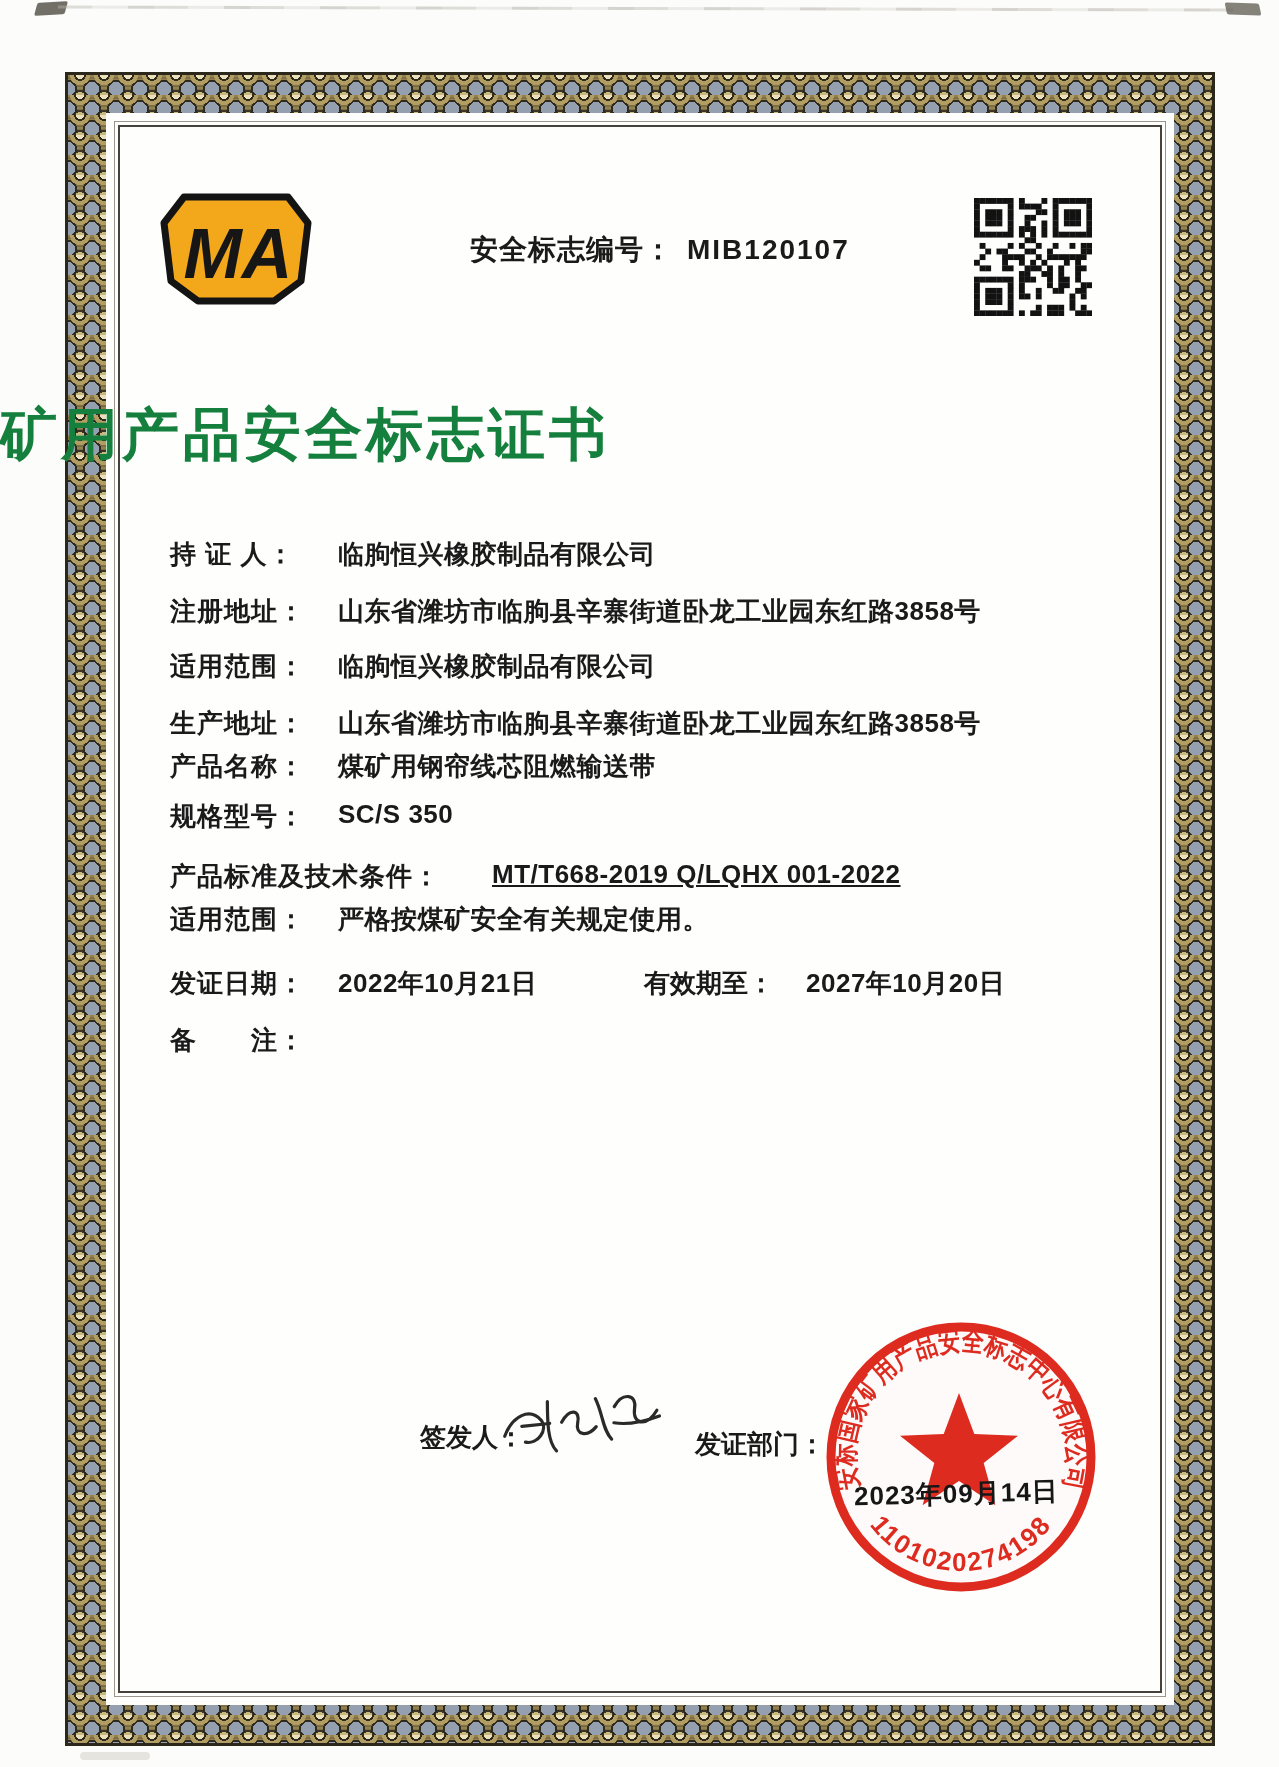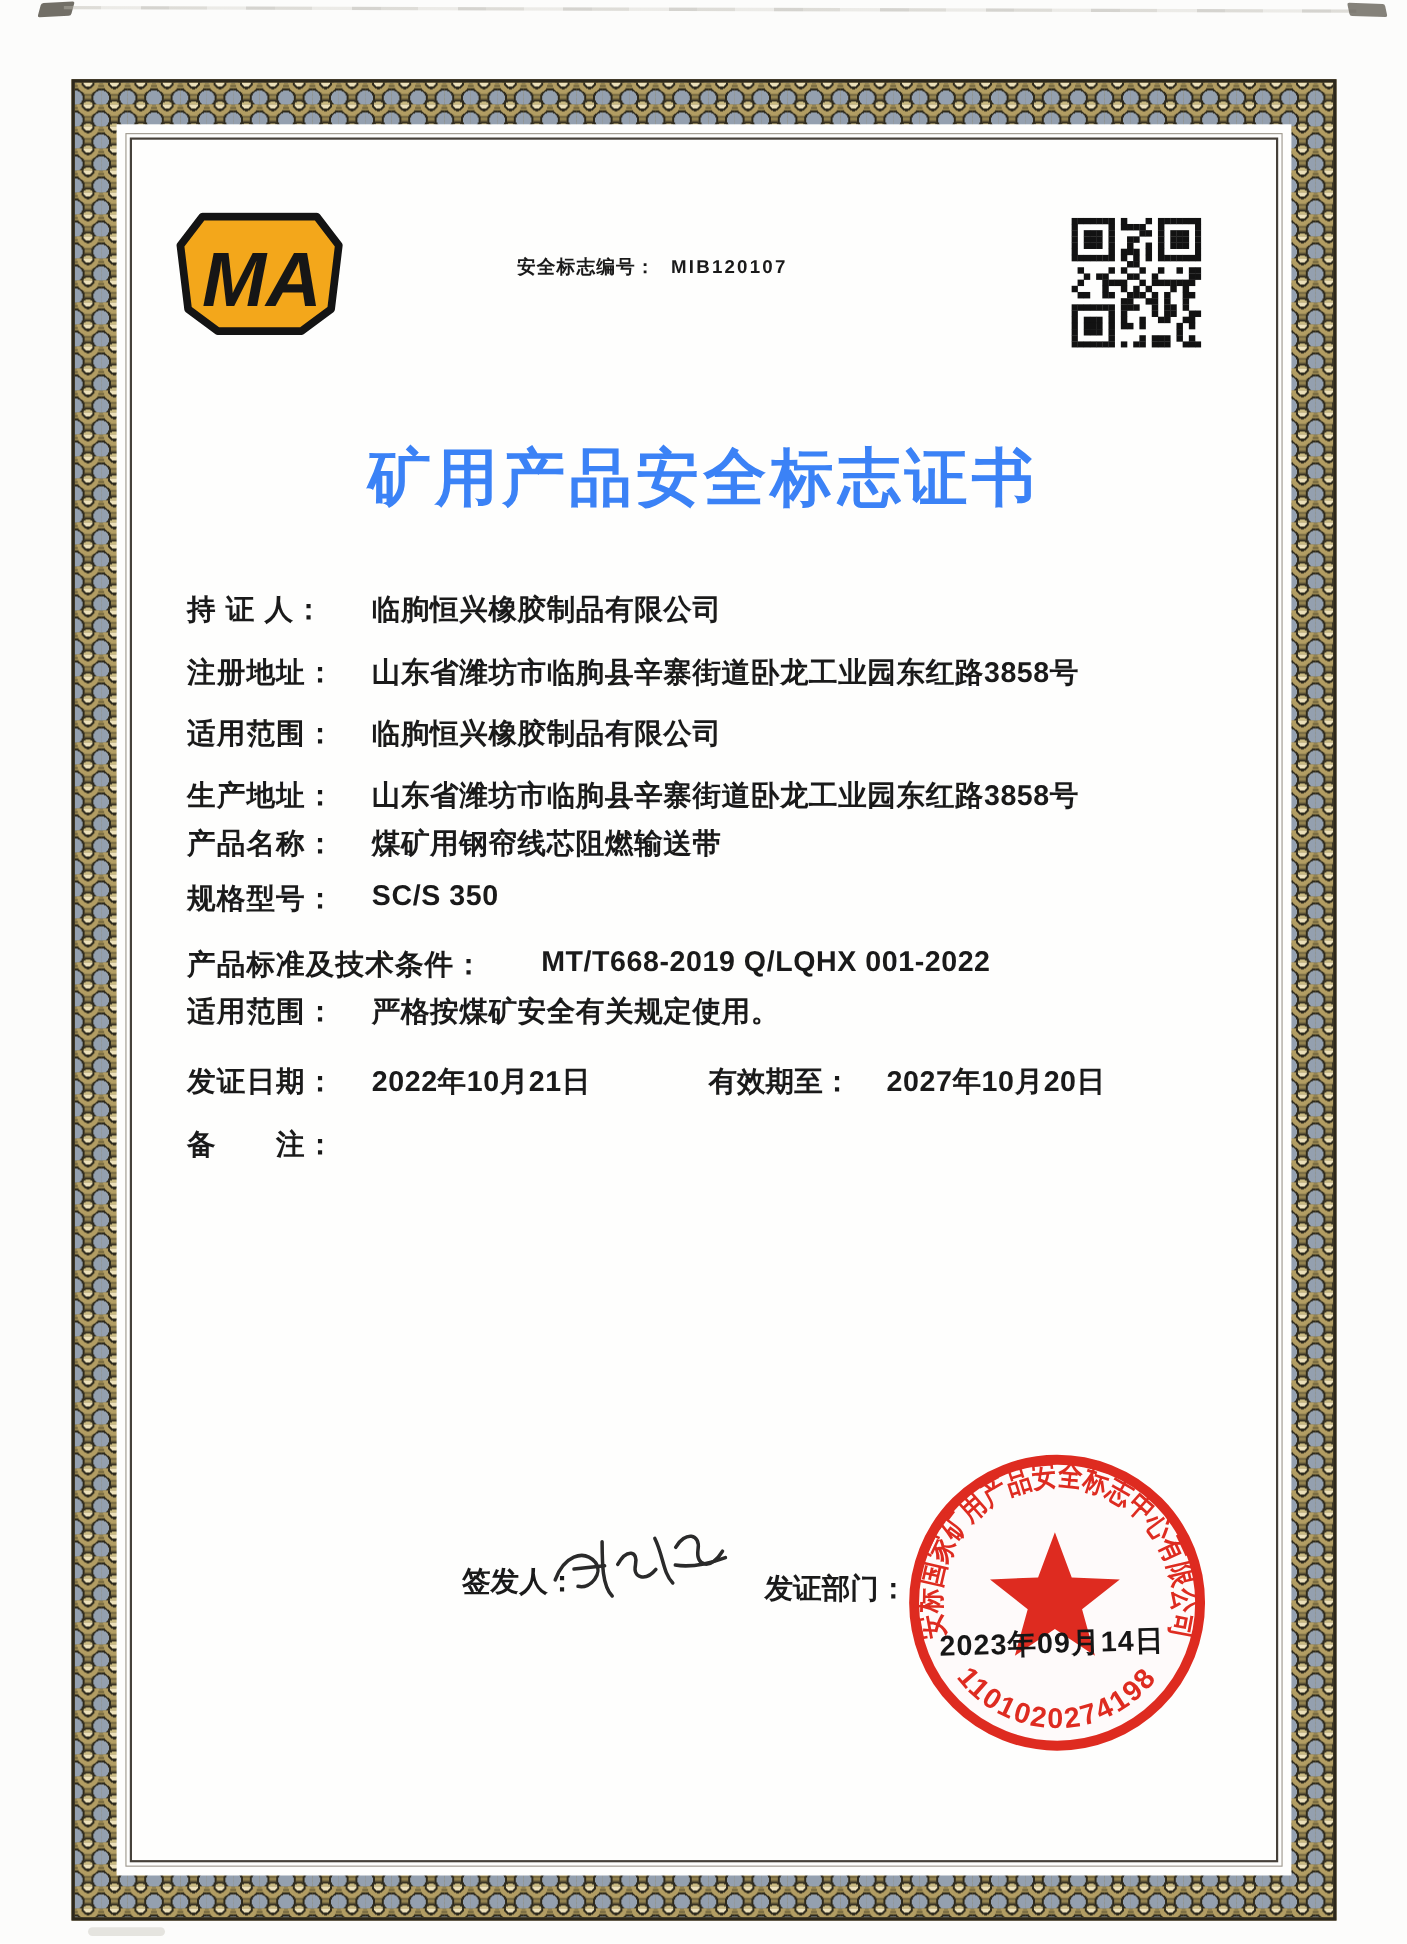--- a/index.html
+++ b/index.html
@@ -26,32 +26,32 @@
       radial-gradient(circle at 12px 0px,#ece0ba 0 4px,#2e2a1d 4px 6px,#b29d63 6px 10px,rgba(0,0,0,0) 10px),
       radial-gradient(circle at 0px 14px,#94a0af 0 7px,#2e2a1d 7px 9px,rgba(0,0,0,0) 9px),
       radial-gradient(circle at 24px 14px,#94a0af 0 7px,#2e2a1d 7px 9px,rgba(0,0,0,0) 9px),
       radial-gradient(circle at 12px 22px,#c8b981 0 5px,#3a3424 5px 7px,rgba(0,0,0,0) 7px),
       repeating-linear-gradient(0deg,#7d6f45 0 2px,#93824f 2px 4px);
     background-size:24px 20px,24px 20px,24px 20px,24px 20px,auto;}
   .band-inner-white{position:absolute;inset:41px;background:#fefefd;}
   .rule{position:absolute;inset:53px;border:2px solid #46413a;outline:1px solid #9b958a;outline-offset:3px;}
   
   .ma-logo{position:absolute;left:160px;top:193px;width:152px;height:142px;}
-  .mark-number{position:absolute;left:470px;top:231px;font-size:17px;font-weight:700;letter-spacing:1px;white-space:nowrap;}
+  .mark-number{position:absolute;left:470px;top:231px;font-size:28px;font-weight:700;letter-spacing:1px;white-space:nowrap;}
   .mark-number .val{margin-left:14px;letter-spacing:2px;font-weight:700;}
   .qr{position:absolute;left:974px;top:198px;width:118px;height:118px;}
   .qr svg{display:block;}
-  .title{position:absolute;left:0;top:397px;width:1279px;text-align:center;font-size:57px;font-weight:900;
-    letter-spacing:4px;color:#3b82f6;white-space:nowrap;}
+  .title{position:absolute;left:0;top:397px;width:1279px;font-size:57px;font-weight:900;
+    letter-spacing:4px;color:#15803d;white-space:nowrap;}
   
   .row{position:absolute;left:170px;height:32px;font-size:26px;font-weight:700;white-space:nowrap;}
   .row .lab{position:absolute;left:0;top:0;letter-spacing:1px;}
   .row .val{position:absolute;top:0;letter-spacing:.5px;}
   .v-std{left:168px;}          
-  .v-far{left:322px;}          
+  .v-far{left:322px;text-decoration:underline;}          
   .r0{top:537px;} .r1{top:594px;} .r2{top:649px;} .r3{top:706px;} .r4{top:749px;}
   .r5{top:799px;} .r6{top:859px;} .r7{top:902px;} .r8{top:966px;} .r9{top:1023px;}
   .lab2{position:absolute;left:474px;top:0;}   
   .v-until{left:636px;}                        
   
   .statement{position:absolute;left:148px;top:1182px;width:892px;font-size:24px;font-weight:700;
     line-height:31px;text-align:justify;text-indent:2em;letter-spacing:.5px;color:#151515;}
   
   .cmac{position:absolute;left:197px;top:1381px;width:122px;height:126px;}
   .issuer-label{position:absolute;left:420px;top:1420px;font-size:26px;font-weight:700;}

